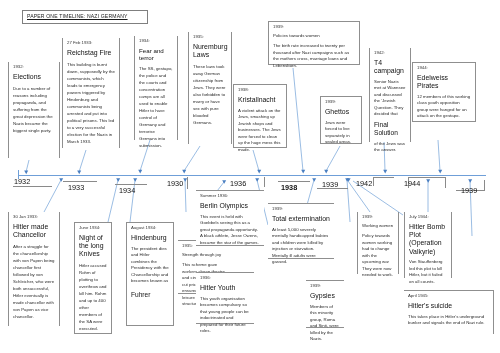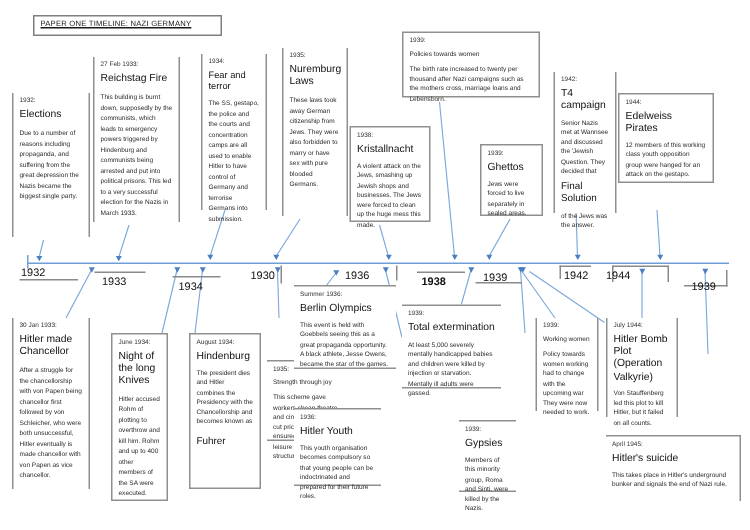--- a/index.html
+++ b/index.html
@@ -138,21 +138,21 @@
   <div class="ybox" style="left:408px;top:177px;width:38px;height:11px;border-width:.8px .8px 0 .8px;"></div>
   <div class="ybox" style="left:456px;top:180px;width:29px;height:11px;border-width:0 .8px .8px 0;"></div>
 
   <div class="year" style="left:14px;top:177px;"><span>1932</span></div>
   <div class="year" style="left:68px;top:183px;"><span>1933</span></div>
   <div class="year" style="left:119px;top:186px;text-align:right;"><span>1934</span></div>
   <div class="year" style="left:167px;top:179px;"><span>1930</span></div>
   <div class="year" style="left:230px;top:179px;"><span>1936</span></div>
   <div class="year" style="left:281px;top:183px;font-weight:bold;"><span>1938</span></div>
   <div class="year" style="left:322px;top:180px;text-align:center;"><span>1939</span></div>
-  <div class="year" style="left:376px;top:179px;"><span>1942</span></div>
+  <div class="year" style="left:356px;top:179px;"><span>1942</span></div>
   <div class="year" style="left:404px;top:179px;"><span>1944</span></div>
   <div class="year" style="left:461px;top:186px;"><span>1939</span></div>
 
   <div class="box lr" style="left:8px;top:62px;width:52px;height:96px;">
     <div class="pad">
       <div class="date">1932:</div>
       <div class="head">Elections</div>
       <div class="body">Due to a number of reasons including propaganda, and suffering from the great depression the Nazis became the biggest single party.</div>
     </div>
   </div>

